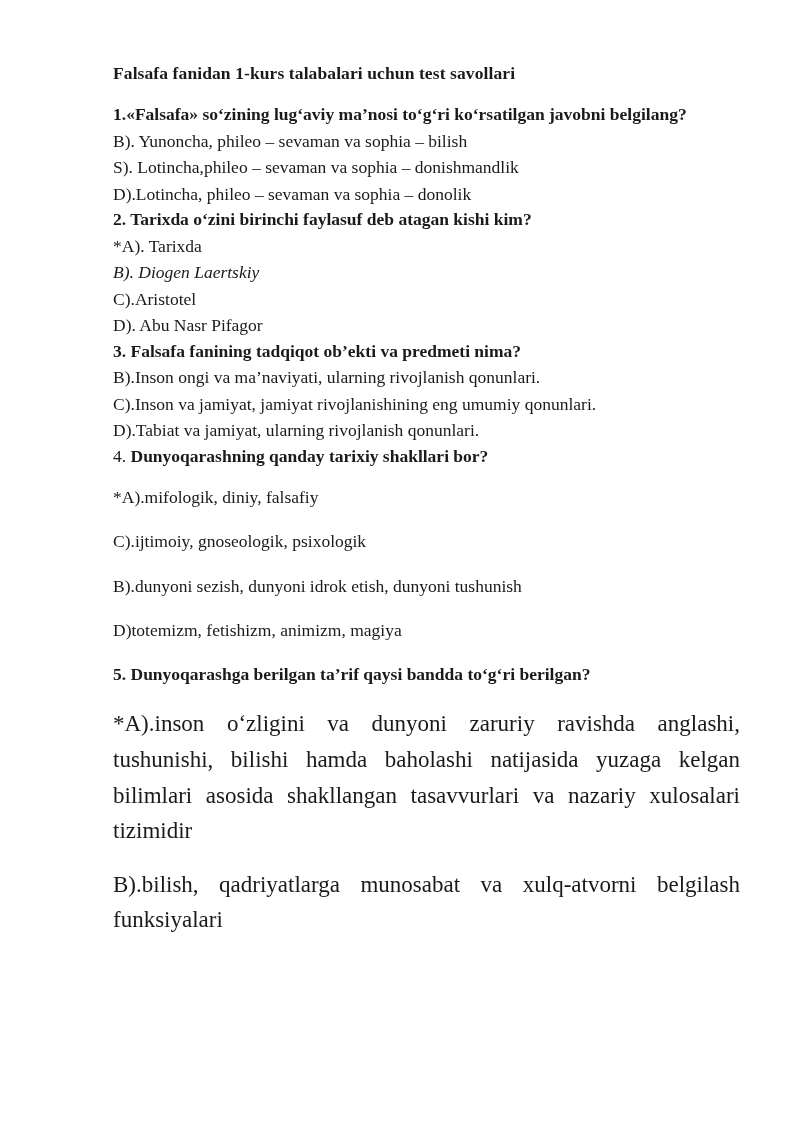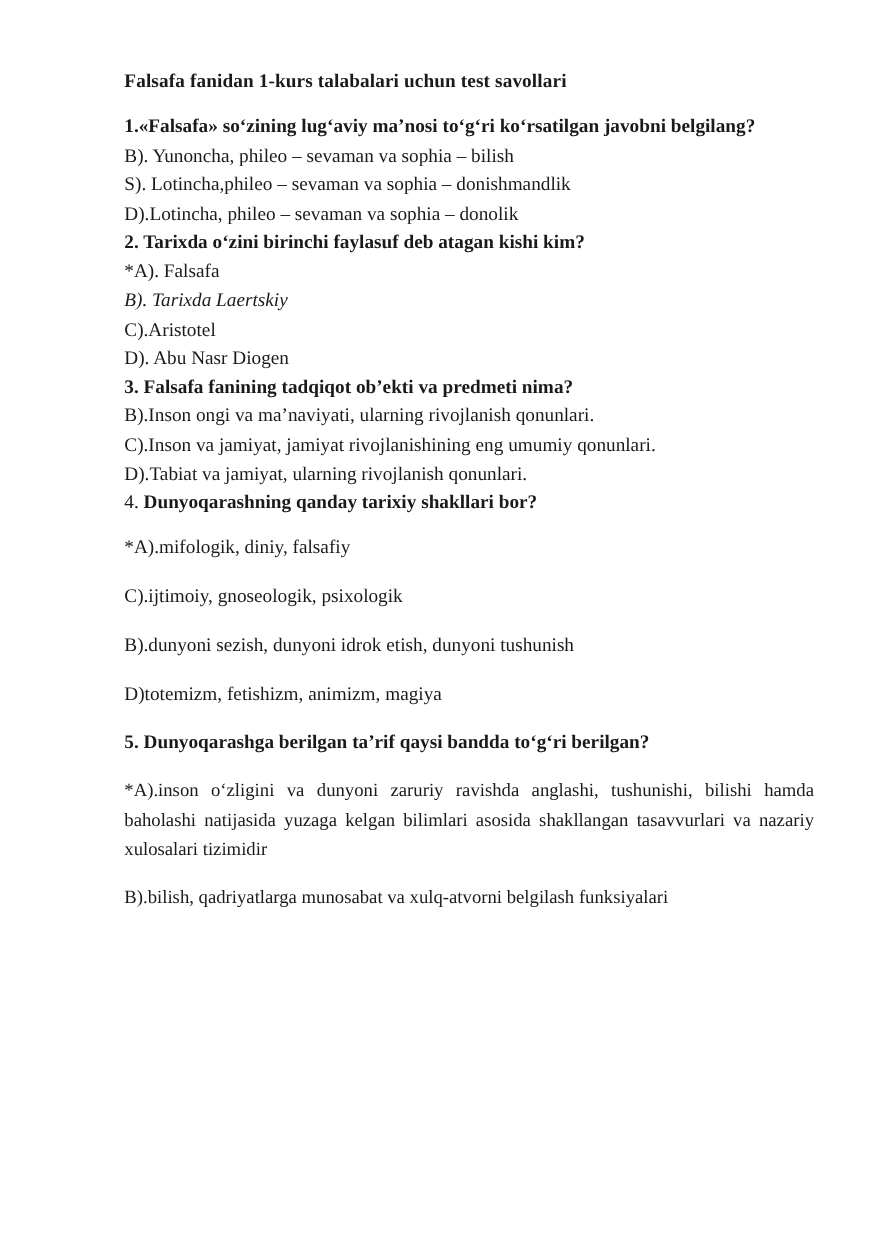--- a/index.html
+++ b/index.html
@@ -48,21 +48,21 @@
     font-style: italic;
   }
   .q-mixed {
     font-size: 17.5px;
     line-height: 1.35;
     margin: 0 0 16px 0;
   }
   .q-mixed .num { font-weight: normal; }
   .q-mixed .txt { font-weight: bold; }
   .para-justify {
-    font-size: 17px;
+    font-size: 23px;
     line-height: 1.55;
     text-align: justify;
     text-justify: inter-word;
     margin: 0 0 18px 0;
   }
   .q5 {
     font-size: 17.5px;
     font-weight: bold;
     line-height: 1.35;
     margin: 0 0 20px 0;
@@ -79,24 +79,24 @@
 <div class="page">
 
   <p class="doc-title">Falsafa fanidan 1-kurs talabalari uchun test savollari</p>
 
   <p class="q q-justify">1.«Falsafa» so‘zining lug‘aviy ma’nosi to‘g‘ri ko‘rsatilgan javobni belgilang?</p>
   <p class="opt">B). Yunoncha, phileo – sevaman va sophia – bilish</p>
   <p class="opt">S). Lotincha,phileo – sevaman va sophia – donishmandlik</p>
   <p class="opt">D).Lotincha, phileo – sevaman va sophia – donolik</p>
 
   <p class="q">2. Tarixda o‘zini birinchi faylasuf deb atagan kishi kim?</p>
-  <p class="opt">*A). Falsafa</p>
-  <p class="opt italic">B). Tarixda Laertskiy</p>
+  <p class="opt">*A). Tarixda</p>
+  <p class="opt italic">B). Diogen Laertskiy</p>
   <p class="opt"> C).Aristotel</p>
-  <p class="opt">D). Abu Nasr Diogen</p>
+  <p class="opt">D). Abu Nasr Pifagor</p>
 
   <p class="q">3. Falsafa fanining tadqiqot ob’ekti va predmeti nima?</p>
   <p class="opt">B).Inson ongi va ma’naviyati, ularning rivojlanish qonunlari.</p>
   <p class="opt">C).Inson va jamiyat, jamiyat rivojlanishining eng umumiy qonunlari.</p>
   <p class="opt">D).Tabiat va jamiyat, ularning rivojlanish qonunlari.</p>
 
   <p class="q-mixed">
     <span class="num">4. </span><span class="txt">Dunyoqarashning qanday tarixiy shakllari bor?</span>
   </p>
   <p class="sec4-opt">*A).mifologik, diniy, falsafiy</p>

